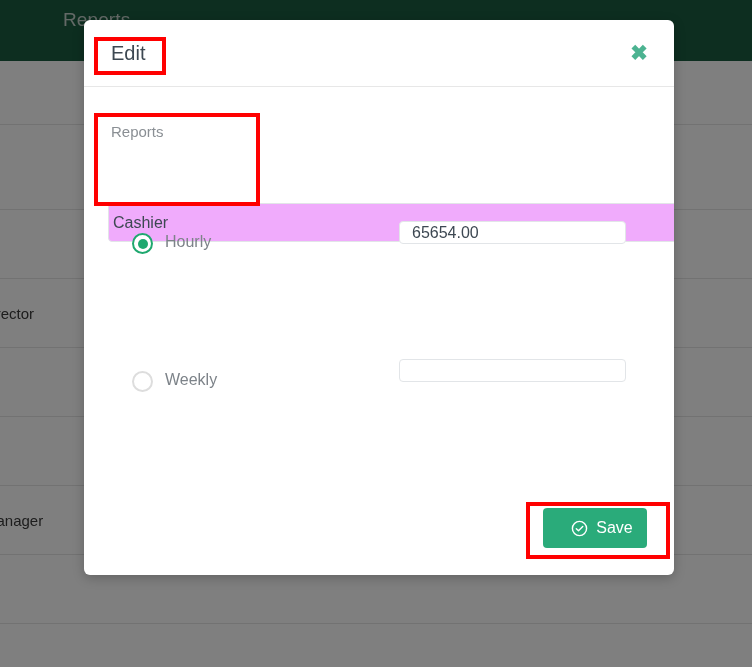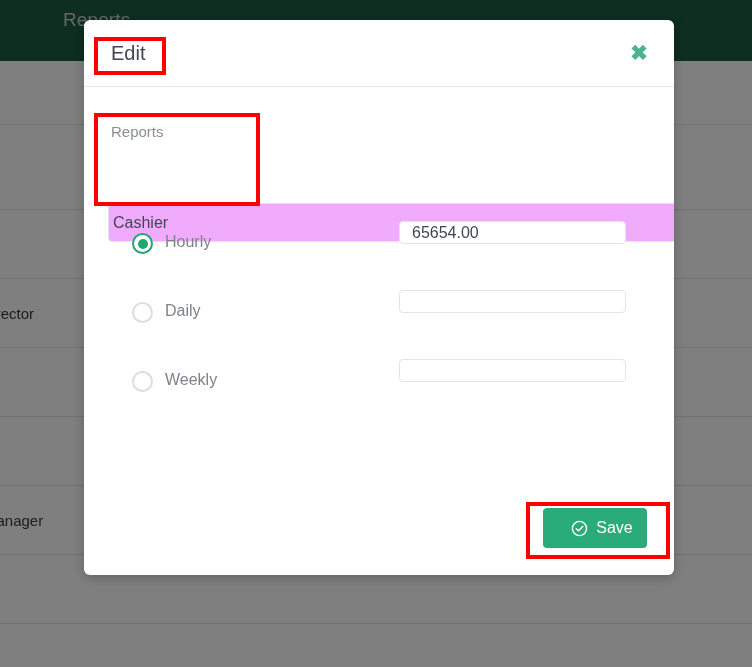--- a/index.html
+++ b/index.html
@@ -296,27 +296,20 @@
       <input class="position-input" type="text" value="Cashier" style="">
 
       <div class="rate-row" style="top:146px;">
         <div class="radio-wrap">
           <span class="radio checked"></span>
           <span class="radio-label">Hourly</span>
         </div>
         <input class="rate-input" type="text" value="65654.00" style="">
       </div>
 
-      <div class="rate-row" style="top:215px;">
-        <div class="radio-wrap">
-          <span class="radio"></span>
-          <span class="radio-label">Daily</span>
-        </div>
-        <input class="rate-input" type="text" value="" style="">
-      </div>
 
       <div class="rate-row" style="top:284px;">
         <div class="radio-wrap">
           <span class="radio"></span>
           <span class="radio-label">Weekly</span>
         </div>
         <input class="rate-input" type="text" value="" style="">
       </div>
 
 

